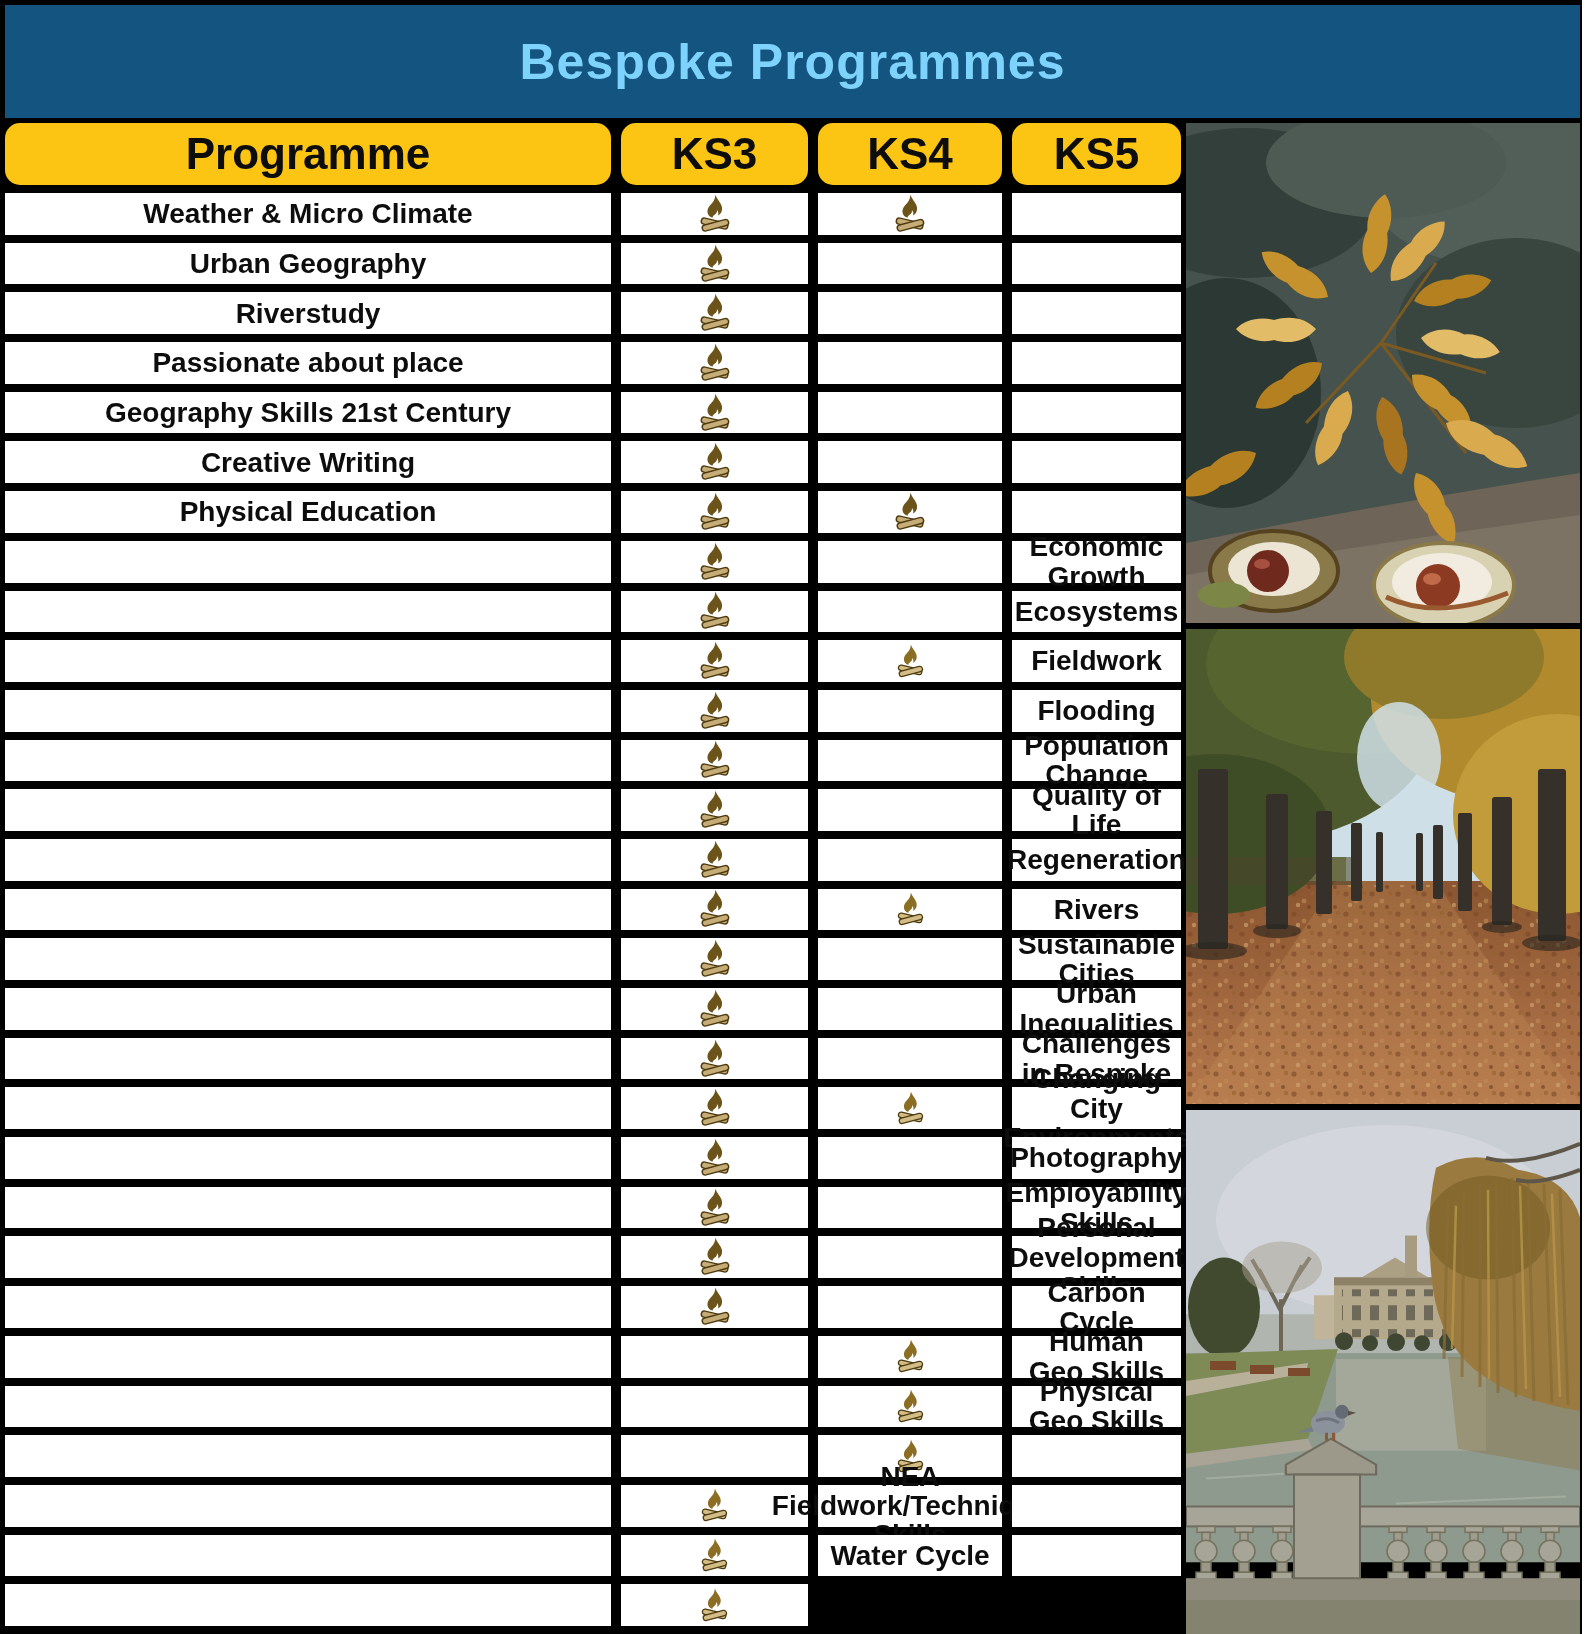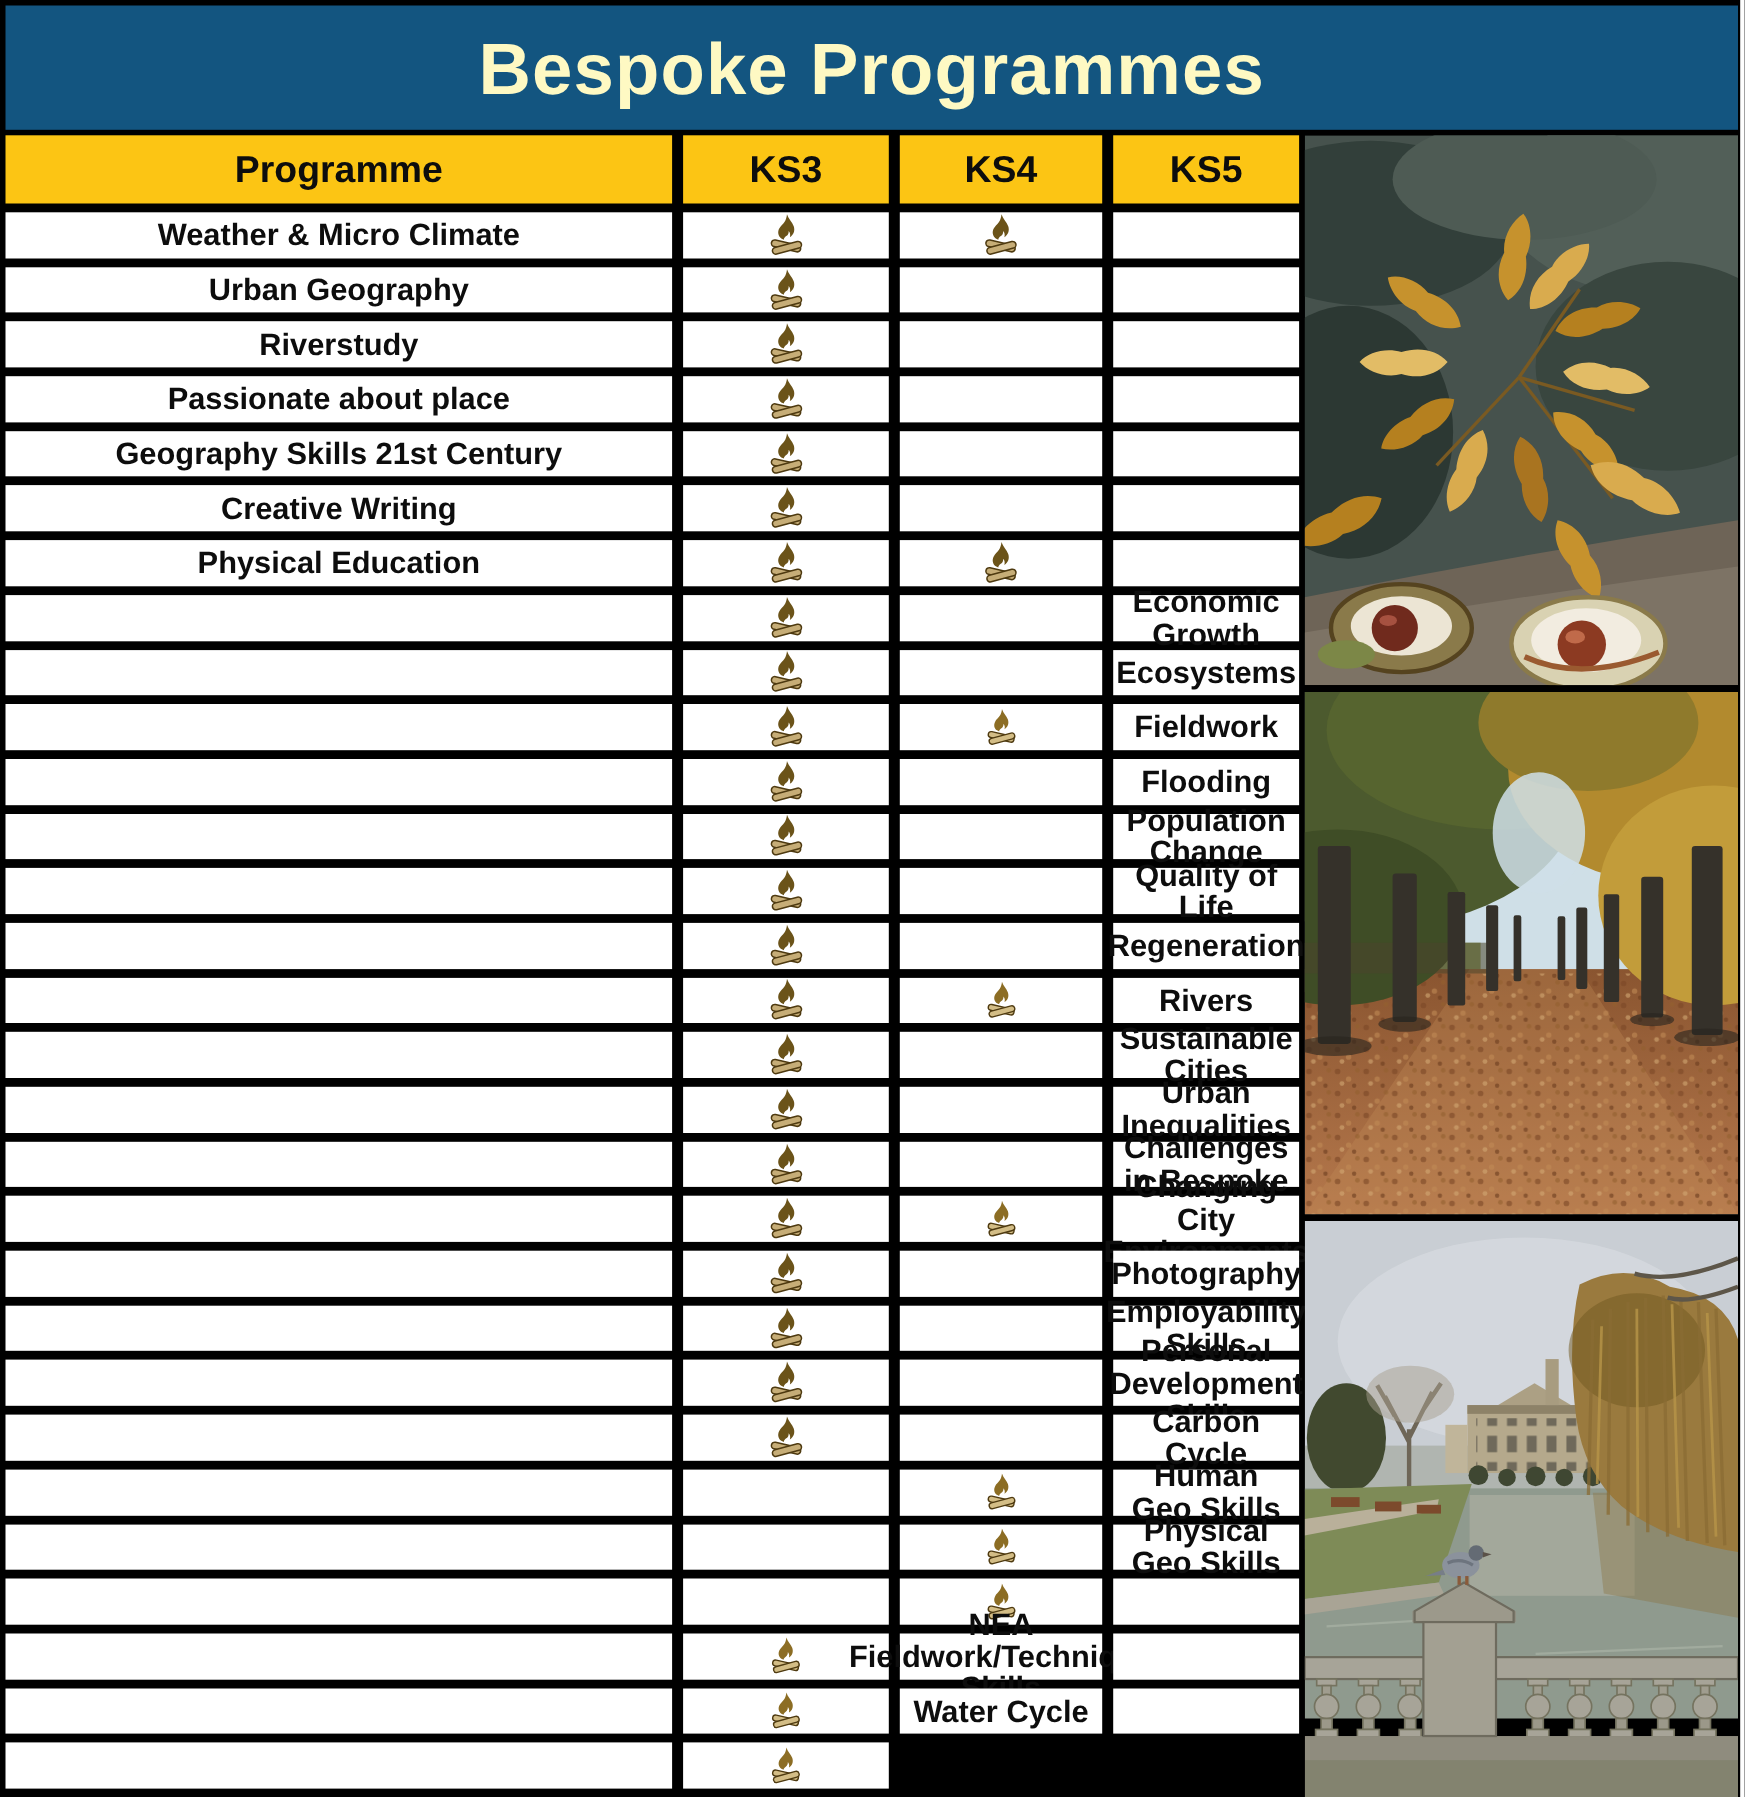--- a/index.html
+++ b/index.html
@@ -1,27 +1,27 @@
 <!DOCTYPE html>
 <html style="--banner-blue: #135580; --header-yellow: #fcc514; --flame: #6b5319; --log: #c6ad77; --cell-white: #ffffff; --text-black: #0d0d0d;"><head>
 <meta charset="utf-8">
 <style>
   html,body{margin:0;padding:0;background:#fff;}
   .page{position:relative;width:1586px;height:1634px;background:#000;overflow:hidden;
         font-family:"Liberation Sans",sans-serif;}
   .right-sliver{position:absolute;top:0;right:0;width:4px;height:100%;background:#fff;}
   .banner{position:absolute;left:5px;top:5px;width:1575px;height:113px;
           background:var(--banner-blue,#135580);display:flex;align-items:center;justify-content:center;}
-  .banner h1{margin:1px;color:#fef9c3;font-size:66px;font-weight:bold;letter-spacing:1px;}
+  .banner h1{margin:1px;color:#7dd3fc;font-size:50px;font-weight:bold;letter-spacing:1px;}
   .grid{position:absolute;left:5px;top:123px;width:1176px;display:grid;
         grid-template-columns:606px 187px 184px 169px;
         grid-template-rows:62px;grid-auto-rows:41.7px;gap:8px 10px;}
   .cell{background:var(--cell-white,#fff);display:flex;align-items:center;justify-content:center;
         color:var(--text-black,#0d0d0d);overflow:visible;}
-  .head{background:var(--header-yellow,#fcc514);font-weight:bold;font-size:34px;}
+  .head{background:var(--header-yellow,#fcc514);font-weight:bold;font-size:44px;border-radius:15px;}
   .prog{font-weight:bold;font-size:28px;text-align:center;padding:0 6px;line-height:1.05;}
   .ksc svg{width:42px;height:42px;}
   .ksc svg.small{width:37px;height:37px;}
   .flame{fill:var(--flame,#6b5319);}
   .log{fill:var(--log,#c6ad77);stroke:#4e3a10;stroke-width:1.6;}
   svg.small .flame{fill:#8c6d24;}
   svg.small .log{fill:#d3bd86;}
   .photos{position:absolute;left:1186px;top:123px;width:394px;height:1511px;
           display:flex;flex-direction:column;gap:6px;}
   .photo{width:100%;overflow:hidden;}

